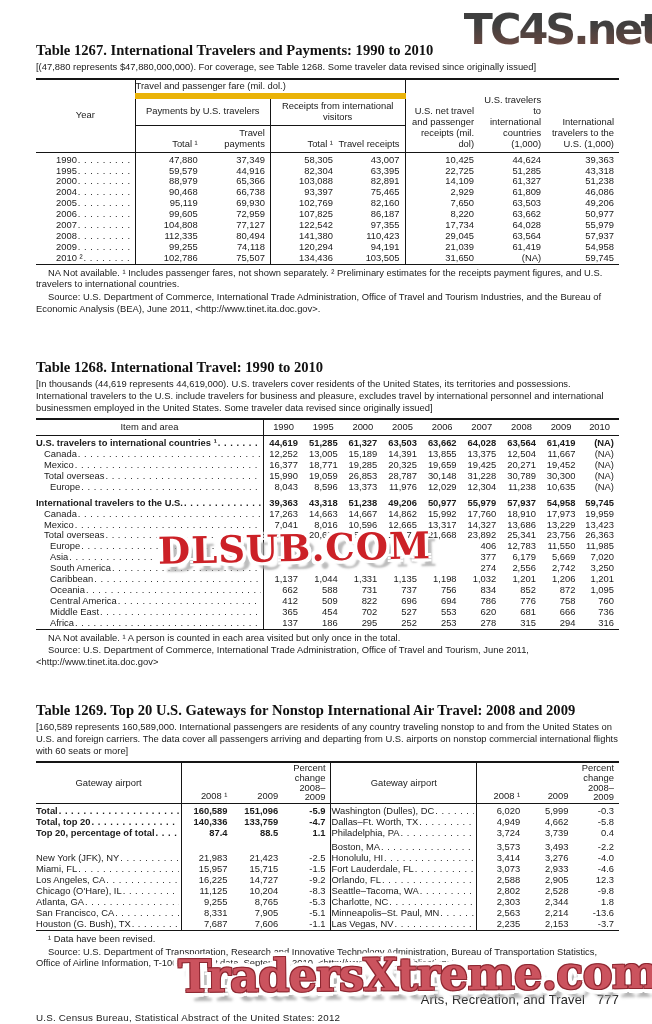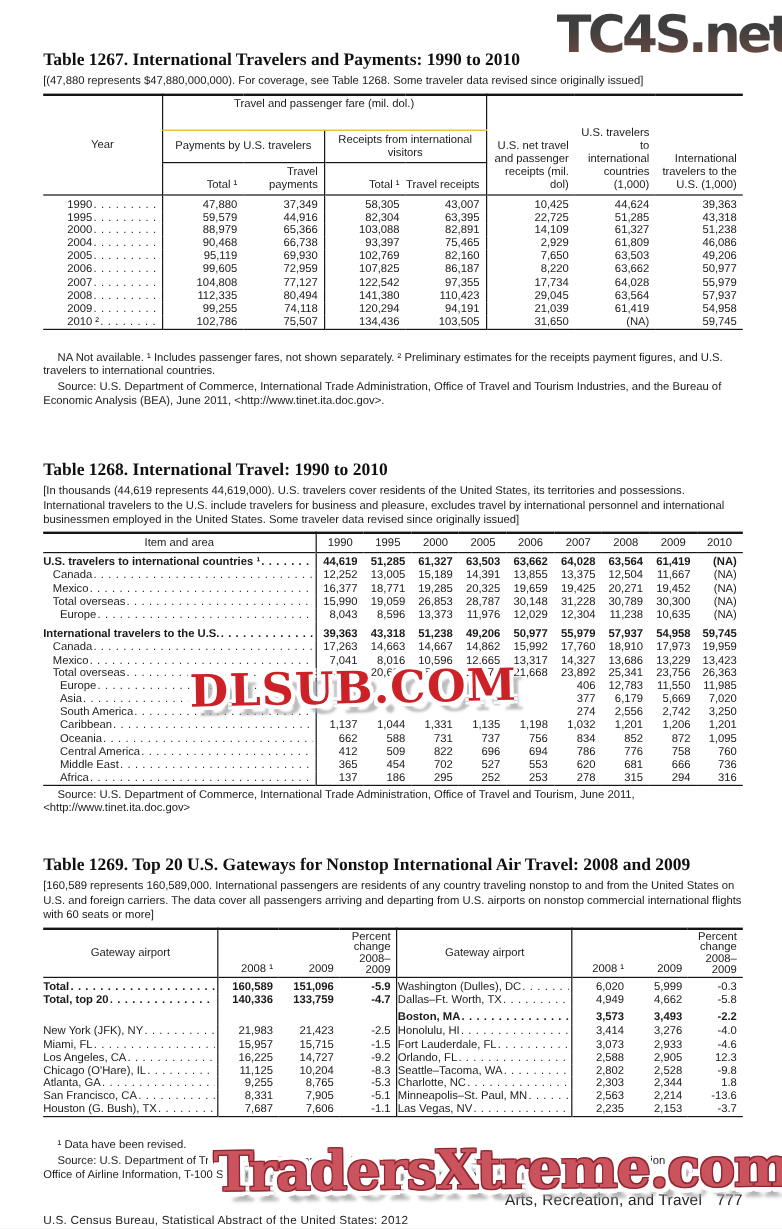--- a/index.html
+++ b/index.html
@@ -4,50 +4,50 @@
 <style>
   html,body{margin:0;padding:0;background:#e8e8e8;}
   .page{position:relative;width:652px;height:1024px;background:#ffffff;overflow:hidden;
         font-family:"Liberation Sans",sans-serif;color:#1a1a1a;}
   .content{padding:42px 33px 0 36px;}
 
   
   .tbl-title{font-family:"Liberation Serif",serif;font-weight:bold;font-size:14.6px;
              line-height:1.12;margin:0 0 3px 0;color:#111;}
   .bracket{font-size:9.4px;line-height:1.25;margin:0 0 5px 0;}
-  .fn{font-size:9.4px;line-height:1.25;margin:17px 0 0 0;text-indent:12px;}
+  .fn{font-size:9.4px;line-height:1.25;margin:2px 0 0 0;text-indent:12px;}
   .src{font-size:9.4px;line-height:1.25;margin:1px 0 0 0;text-indent:12px;}
 
   .section-1268{margin-top:44px;}
   .section-1269{margin-top:34px;}
 
   
   .tbl-wrap{position:relative;}
   table{border-collapse:collapse;width:100%;table-layout:fixed;
         border-top:2px solid #151515;border-bottom:1.5px solid #151515;}
   th,td{font-size:9.4px;line-height:1.16;padding:0;font-weight:normal;color:#1a1a1a;}
   tbody tr:first-child td{border-top:1px solid #151515;padding-top:2px;}
   .vl{border-left:1px solid #151515;}
   .num{text-align:right;padding-right:5px;white-space:nowrap;}
   .b{font-weight:bold;}
   tr.b td{font-weight:bold;}
   tr.gap td{padding-top:5px;}
-  tr.padrow td{padding-top:3px;padding-bottom:1px;font-weight:bold;}
+  tr.padrow td{padding-top:3px;padding-bottom:1px;}
 
   .lblflex{display:flex;align-items:baseline;overflow:hidden;}
   .lbl{white-space:nowrap;}
   .dots{flex:1 1 auto;overflow:hidden;white-space:nowrap;margin-left:1px;margin-right:2px;color:#1a1a1a;}
   .dots::after{content:". . . . . . . . . . . . . . . . . . . . . . . . . . . . . . . . . . . . . . . . . . . . . . . . . . . . . . . . . . . . . .";letter-spacing:.5px;}
   td.ind1 .lblflex{padding-left:8px;}
   td.ind2 .lblflex{padding-left:14px;}
   td.yearlbl .lblflex{padding-left:20px;}
 
   
   .h-year{text-align:center;vertical-align:middle;}
-  .h-fare{text-align:center;border-bottom:1px solid #eab308;padding:1px 0 16px 0;}
+  .h-fare{text-align:left;border-bottom:6px solid #eab308;padding:1px 0 1px 0;}
   .h-group{text-align:center;border-bottom:1px solid #151515;padding:2px 2px;}
   .h-col{text-align:right;vertical-align:bottom;padding:2px 5px 2px 0;}
   .h-right{text-align:right;vertical-align:bottom;padding:2px 5px 2px 2px;}
 
   
   .h-item{text-align:center;vertical-align:middle;padding:2px 0;}
   .h-yr{text-align:right;vertical-align:middle;padding:2px 9px 2px 0;}
 
   
   .h-gw{text-align:center;vertical-align:middle;}
@@ -601,20 +601,21 @@
                 <td class="num">253</td>
                 <td class="num">278</td>
                 <td class="num">315</td>
                 <td class="num">294</td>
                 <td class="num">316</td>
               </tr>
             </tbody>
         </table>
         <div class="wm wm-mid">DLSUB.COM</div>
       </div>
+      <p class="fn">NA Not available. ¹ A person is counted in each area visited but only once in the total.</p>
       <p class="src">Source: U.S. Department of Commerce, International Trade Administration, Office of Travel and Tourism, June 2011, &lt;http://www.tinet.ita.doc.gov&gt;</p>
     </div>
 
     <div class="section section-1269">
       <div class="tbl-title" style="max-width:560px">Table 1269. Top 20 U.S. Gateways for Nonstop International Air Travel: 2008 and 2009</div>
       <div class="bracket">[160,589 represents 160,589,000. International passengers are residents of any country traveling nonstop to and from the United States on U.S. and foreign carriers. The data cover all passengers arriving and departing from U.S. airports on nonstop commercial international flights with 60 seats or more]</div>
       <div class="tbl-wrap">
         <table>
           <colgroup>
             <col style="width:25%">
@@ -682,20 +683,40 @@
                 <td class="vl">
                   <div class="lblflex">
                     <span class="lbl">Dallas–Ft. Worth, TX</span>
                     <span class="dots"></span>
                   </div>
                 </td>
                 <td class="num vl">4,949</td>
                 <td class="num">4,662</td>
                 <td class="num">-5.8</td>
               </tr>
+              <tr>
+                <td class="b">
+                  <div class="lblflex">
+                    <span class="lbl">Top 20, percentage of total</span>
+                    <span class="dots"></span>
+                  </div>
+                </td>
+                <td class="num vl b">87.4</td>
+                <td class="num b">88.5</td>
+                <td class="num b">1.1</td>
+                <td class="vl">
+                  <div class="lblflex">
+                    <span class="lbl">Philadelphia, PA</span>
+                    <span class="dots"></span>
+                  </div>
+                </td>
+                <td class="num vl">3,724</td>
+                <td class="num">3,739</td>
+                <td class="num">0.4</td>
+              </tr>
               <tr class="padrow">
                 <td></td>
                 <td class="num vl"></td>
                 <td class="num"></td>
                 <td class="num"></td>
                 <td class="vl">
                   <div class="lblflex">
                     <span class="lbl">Boston, MA</span>
                     <span class="dots"></span>
                   </div>

